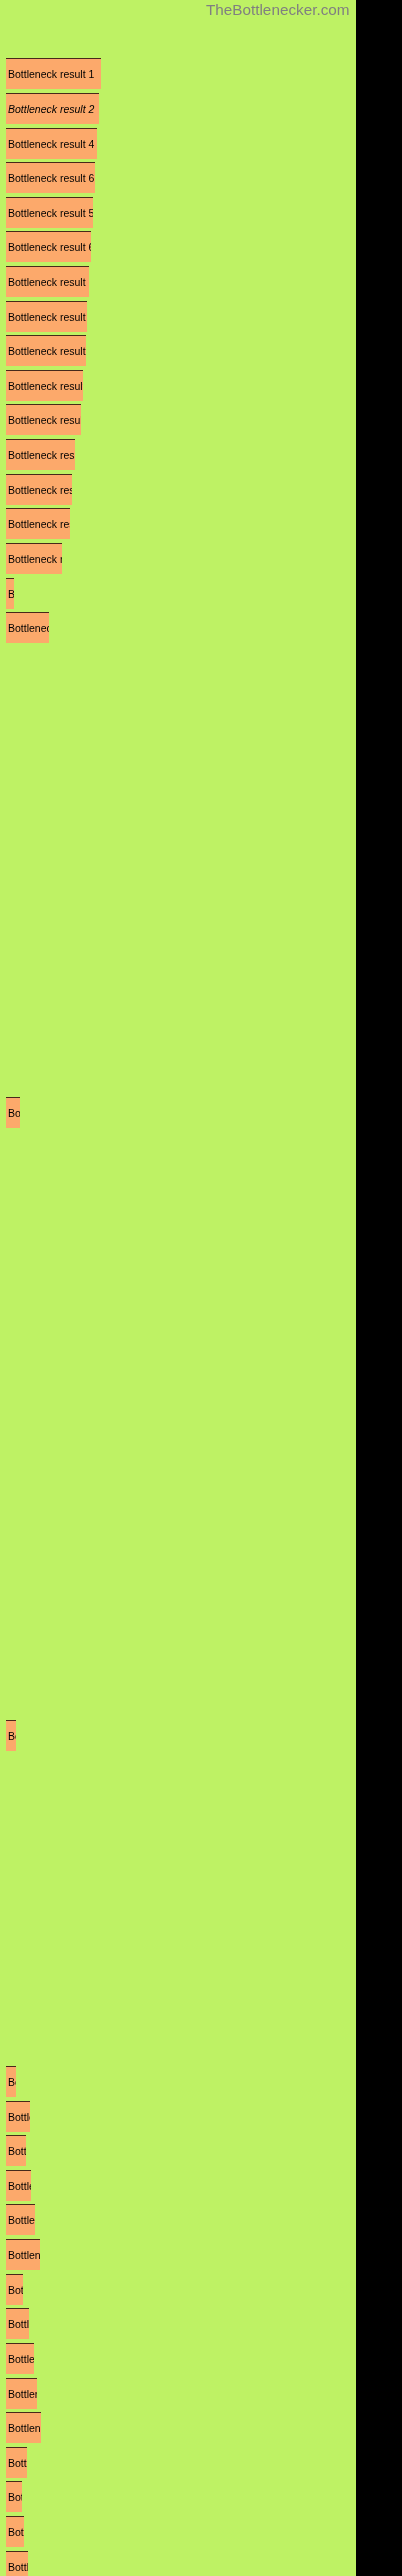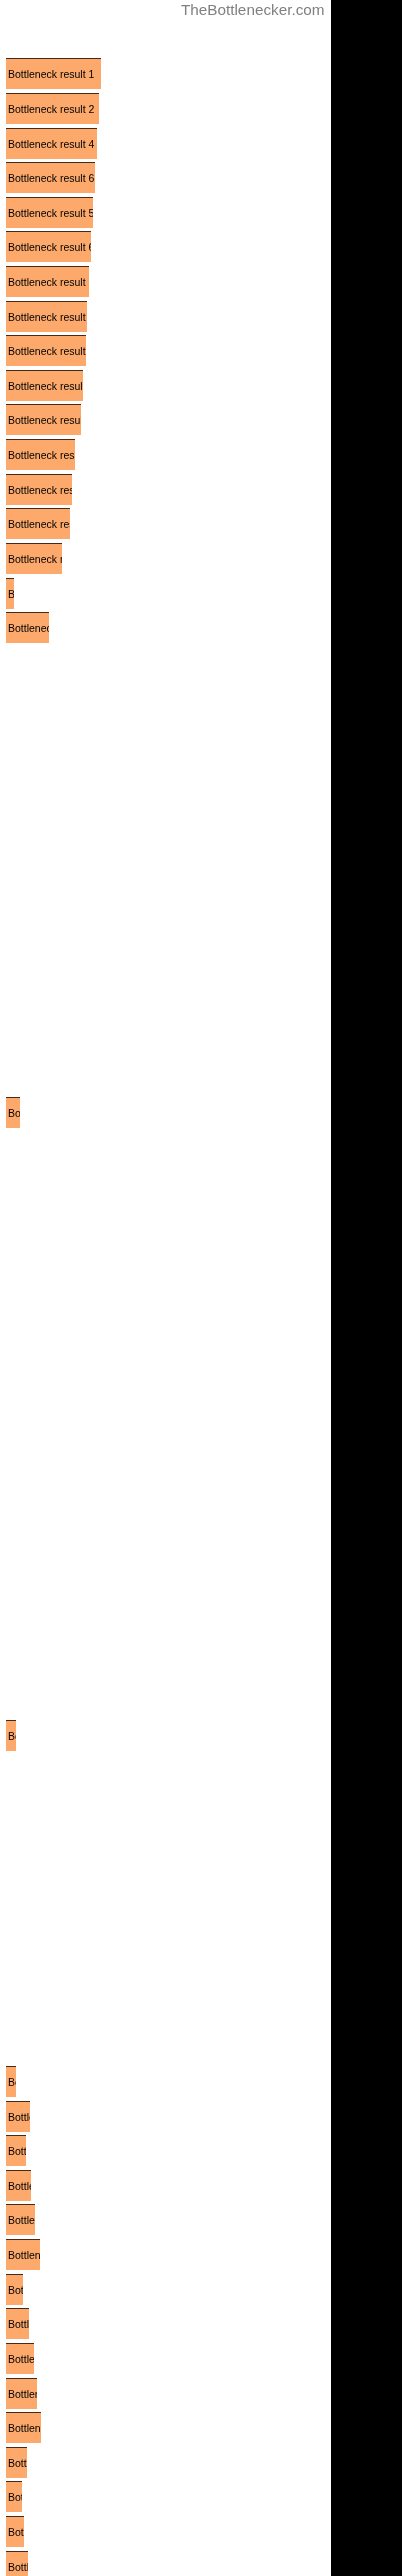--- a/index.html
+++ b/index.html
@@ -11,23 +11,23 @@
     width: 403px;
     height: 2576px;
     position: relative;
     overflow: hidden;
     font-family: "Liberation Sans", sans-serif;
   }
   #chart-root {
     position: absolute;
     left: 0;
     top: 0;
-    width: 331px;
+    width: 356px;
     height: 2576px;
-    background: #ffffff;
+    background: #bef264;
   }
   #chart-title {
     position: absolute;
     right: 6.4px;
     top: 0.8px;
     font-family: "Liberation Sans", sans-serif;
     font-size: 15.3px;
     color: #808080;
     letter-spacing: 0px;
     white-space: nowrap;
@@ -77,21 +77,21 @@
   <div id="chart-title">TheBottlenecker.com</div>
 
   <div id="plot-area">
       <div class="bar-row" style="top: 48px; height: 31px;">
         <div class="bar" style="width: 95px; height: 31px; background: rgb(252, 169, 107); border-top-color: rgb(71, 41, 26);">
           <span class="bar-label" style="color: rgb(0, 0, 0);">Bottleneck result 1</span>
         </div>
       </div>
       <div class="bar-row" style="top: 83px; height: 31px;">
         <div class="bar" style="width: 93px; height: 31px; background: rgb(252, 169, 107); border-top-color: rgb(71, 41, 26);">
-          <span class="bar-label" style="color: rgb(0, 0, 0);">Bottleneck result 2</span>
+          <span class="bar-label" style="color: rgb(0, 0, 0); font-style: italic;">Bottleneck result 2</span>
         </div>
       </div>
       <div class="bar-row" style="top: 118px; height: 31px;">
         <div class="bar" style="width: 91px; height: 31px; background: rgb(252, 169, 107); border-top-color: rgb(71, 41, 26);">
           <span class="bar-label" style="color: rgb(0, 0, 0);">Bottleneck result 4</span>
         </div>
       </div>
       <div class="bar-row" style="top: 152px; height: 31px;">
         <div class="bar" style="width: 89px; height: 31px; background: rgb(252, 169, 107); border-top-color: rgb(71, 41, 26);">
           <span class="bar-label" style="color: rgb(0, 0, 0);">Bottleneck result 6</span>

